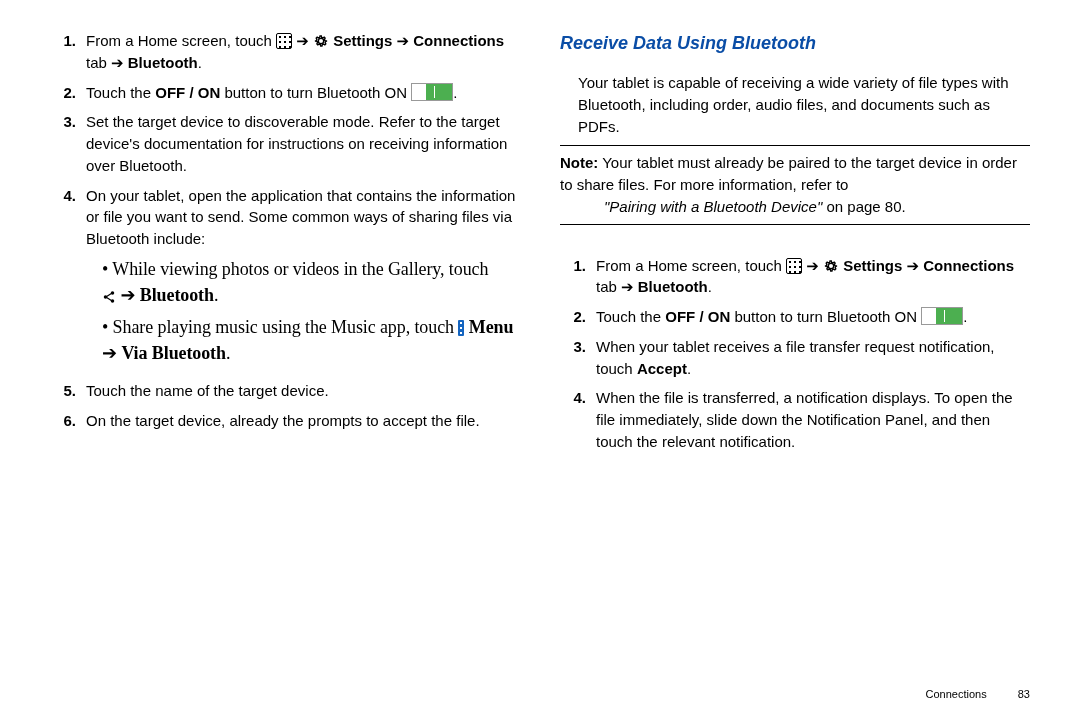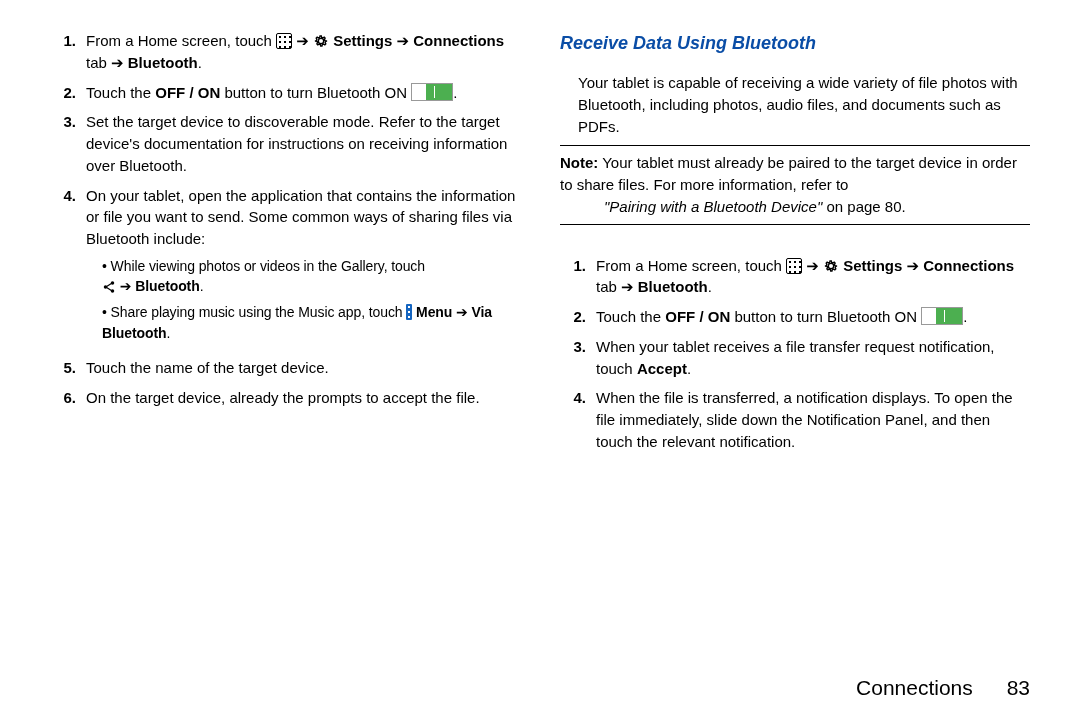--- a/index.html
+++ b/index.html
@@ -53,22 +53,22 @@
     margin-bottom: 6px;
     font-size: 14px;
     font-family: Arial, Helvetica, sans-serif;
     letter-spacing: -0.1px;
   }
   .sub-li::before {
     content: "• ";
   }
   .condensed {
     font-stretch: condensed;
-    font-family: Liberation Sans, sans-serif;
-    font-size: 14px;
+    font-family: Liberation Serif, serif;
+    font-size: 18px;
   }
   .bold { font-weight: bold; }
   .italic { font-style: italic; }
   .heading {
     color: #0a4da6;
     font-weight: bold;
     font-style: italic;
     font-size: 18px;
     margin-bottom: 16px;
   }
@@ -76,21 +76,21 @@
   .note-block {
     border-top: 1.5px solid #000;
     border-bottom: 1.5px solid #000;
     padding: 6px 0 6px 0;
     margin: 8px 0 30px 0;
   }
   .note-body { padding-left: 44px; }
   .footer {
     text-align: right;
     padding-top: 10px;
-    font-size: 21px;
+    font-size: 11px;
   }
   .footer .pg { margin-left: 28px; }
   
   .icon {
     display: inline-block;
     vertical-align: -3px;
   }
   .icon-apps {
     width: 16px; height: 16px;
     background:
@@ -208,21 +208,21 @@
 
         <li class="li">
           <span class="li-num">6.</span>
           <span class="li-body">On the target device, already the prompts to accept the file.</span>
         </li>
       </ol>
     </div>
 
     <div class="col">
       <div class="heading">Receive Data Using Bluetooth</div>
-      <div style="padding-left:18px;">Your tablet is capable of receiving a wide variety of file photos with Bluetooth, including photos, audio files, and documents such as PDFs.</div>
+      <div style="padding-left:18px;">Your tablet is capable of receiving a wide variety of file types with Bluetooth, including order, audio files, and documents such as PDFs.</div>
 
       <div class="note-block">
         <span class="bold">Note:</span><span> Your tablet must already be paired to the target device in order to share files. For more information, refer to </span>
         <div class="note-body">
           <span class="italic">"Pairing with a Bluetooth Device"</span><span> on page 80.</span>
         </div>
       </div>
 
       <ol class="ol">
         <li class="li">

